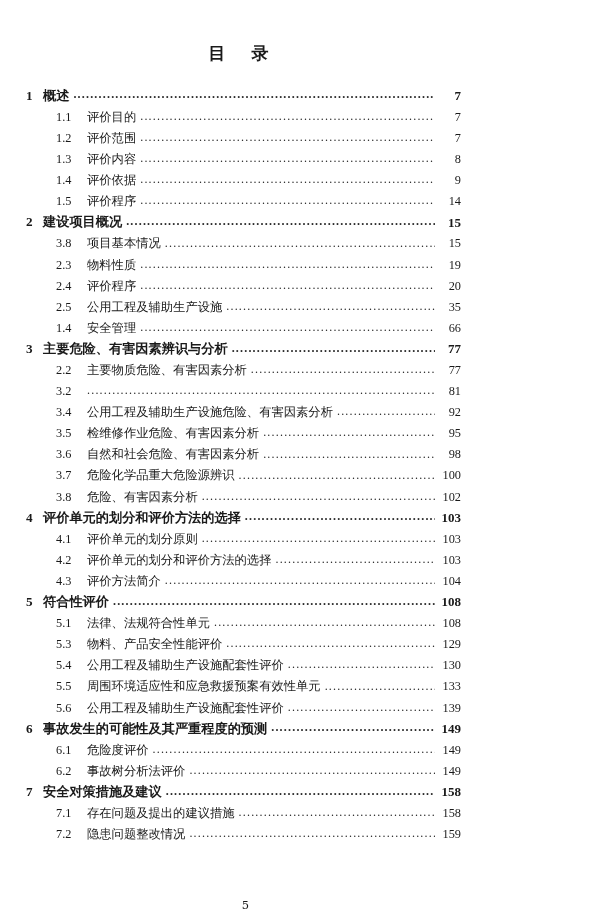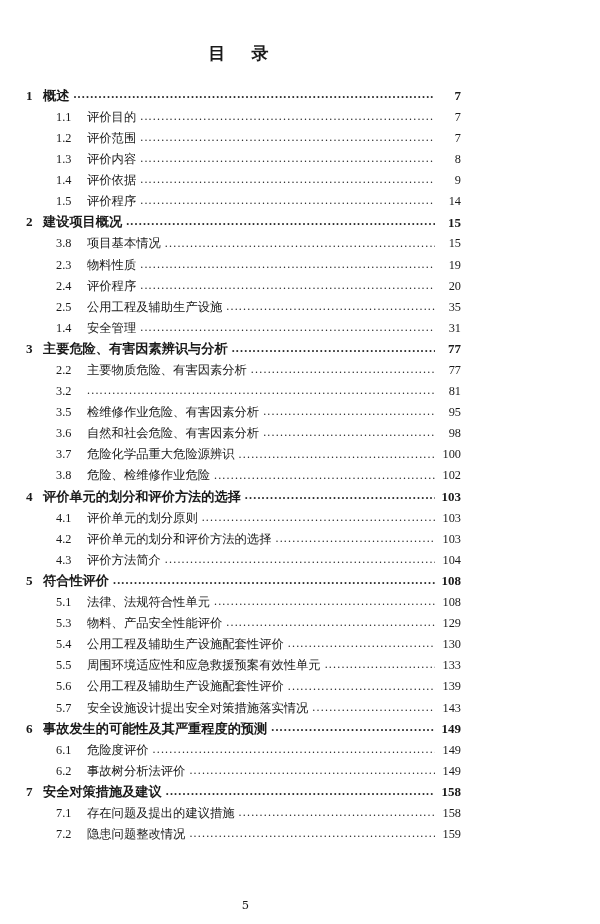--- a/index.html
+++ b/index.html
@@ -169,60 +169,66 @@
       <div class="toc-row lvl2">
         <span class="num">2.5</span>
         <span class="txt">公用工程及辅助生产设施</span>
         <span class="leader"></span>
         <span class="pg">35</span>
       </div>
       <div class="toc-row lvl2">
         <span class="num">1.4</span>
         <span class="txt">安全管理</span>
         <span class="leader"></span>
-        <span class="pg">31</span>
+        <span class="pg">66</span>
       </div>
       <div class="toc-row lvl1">
         <span class="num">3</span>
         <span class="txt">主要危险、有害因素辨识与分析</span>
         <span class="leader"></span>
         <span class="pg">77</span>
       </div>
       <div class="toc-row lvl2">
         <span class="num">2.2</span>
         <span class="txt">主要物质危险、有害因素分析</span>
         <span class="leader"></span>
         <span class="pg">77</span>
       </div>
       <div class="toc-row lvl2">
         <span class="num">3.2</span>
         <span class="leader"></span>
         <span class="pg">81</span>
       </div>
       <div class="toc-row lvl2">
+        <span class="num">3.4</span>
+        <span class="txt">公用工程及辅助生产设施危险、有害因素分析</span>
+        <span class="leader"></span>
+        <span class="pg">92</span>
+      </div>
+      <div class="toc-row lvl2">
         <span class="num">3.5</span>
         <span class="txt">检维修作业危险、有害因素分析</span>
         <span class="leader"></span>
         <span class="pg">95</span>
       </div>
       <div class="toc-row lvl2">
         <span class="num">3.6</span>
         <span class="txt">自然和社会危险、有害因素分析</span>
         <span class="leader"></span>
         <span class="pg">98</span>
       </div>
       <div class="toc-row lvl2">
         <span class="num">3.7</span>
         <span class="txt">危险化学品重大危险源辨识</span>
         <span class="leader"></span>
         <span class="pg">100</span>
       </div>
       <div class="toc-row lvl2">
         <span class="num">3.8</span>
-        <span class="txt">危险、检维修作业危险</span>
+        <span class="txt">危险、有害因素分析</span>
         <span class="leader"></span>
         <span class="pg">102</span>
       </div>
       <div class="toc-row lvl1">
         <span class="num">4</span>
         <span class="txt">评价单元的划分和评价方法的选择</span>
         <span class="leader"></span>
         <span class="pg">103</span>
       </div>
       <div class="toc-row lvl2">
@@ -272,26 +278,20 @@
         <span class="txt">周围环境适应性和应急救援预案有效性单元</span>
         <span class="leader"></span>
         <span class="pg">133</span>
       </div>
       <div class="toc-row lvl2">
         <span class="num">5.6</span>
         <span class="txt">公用工程及辅助生产设施配套性评价</span>
         <span class="leader"></span>
         <span class="pg">139</span>
       </div>
-      <div class="toc-row lvl2">
-        <span class="num">5.7</span>
-        <span class="txt">安全设施设计提出安全对策措施落实情况</span>
-        <span class="leader"></span>
-        <span class="pg">143</span>
-      </div>
       <div class="toc-row lvl1">
         <span class="num">6</span>
         <span class="txt">事故发生的可能性及其严重程度的预测</span>
         <span class="leader"></span>
         <span class="pg">149</span>
       </div>
       <div class="toc-row lvl2">
         <span class="num">6.1</span>
         <span class="txt">危险度评价</span>
         <span class="leader"></span>

